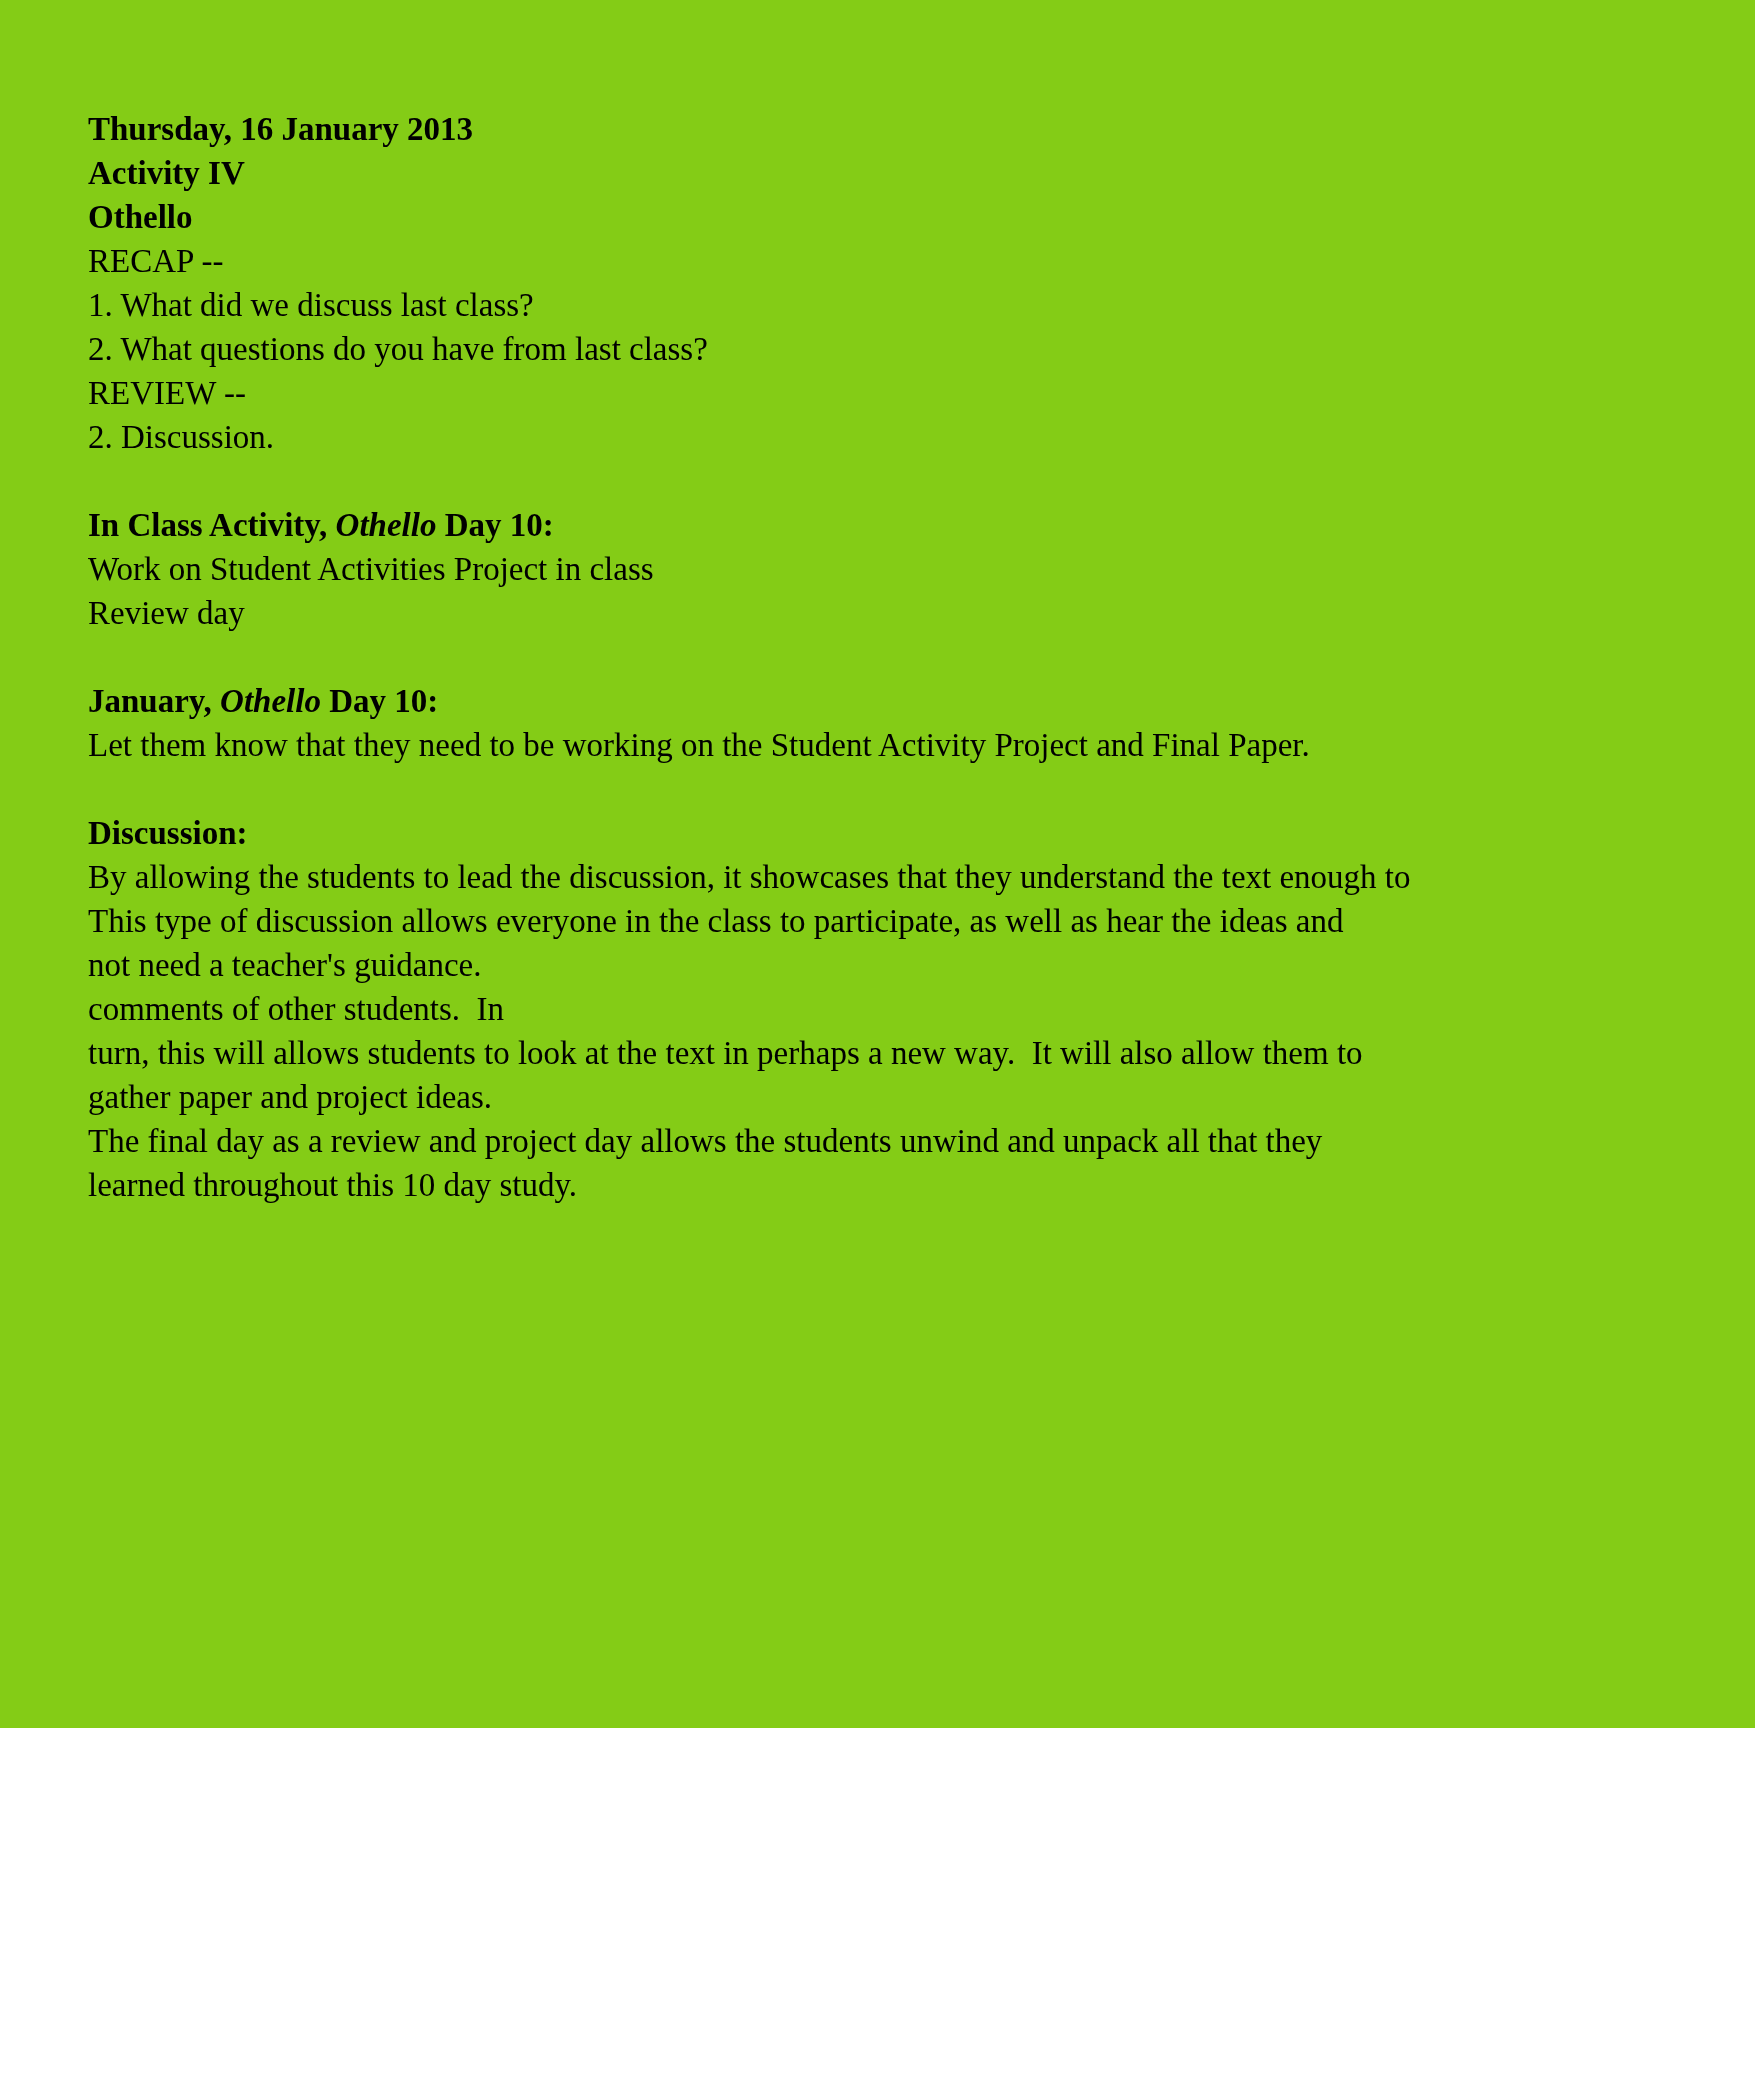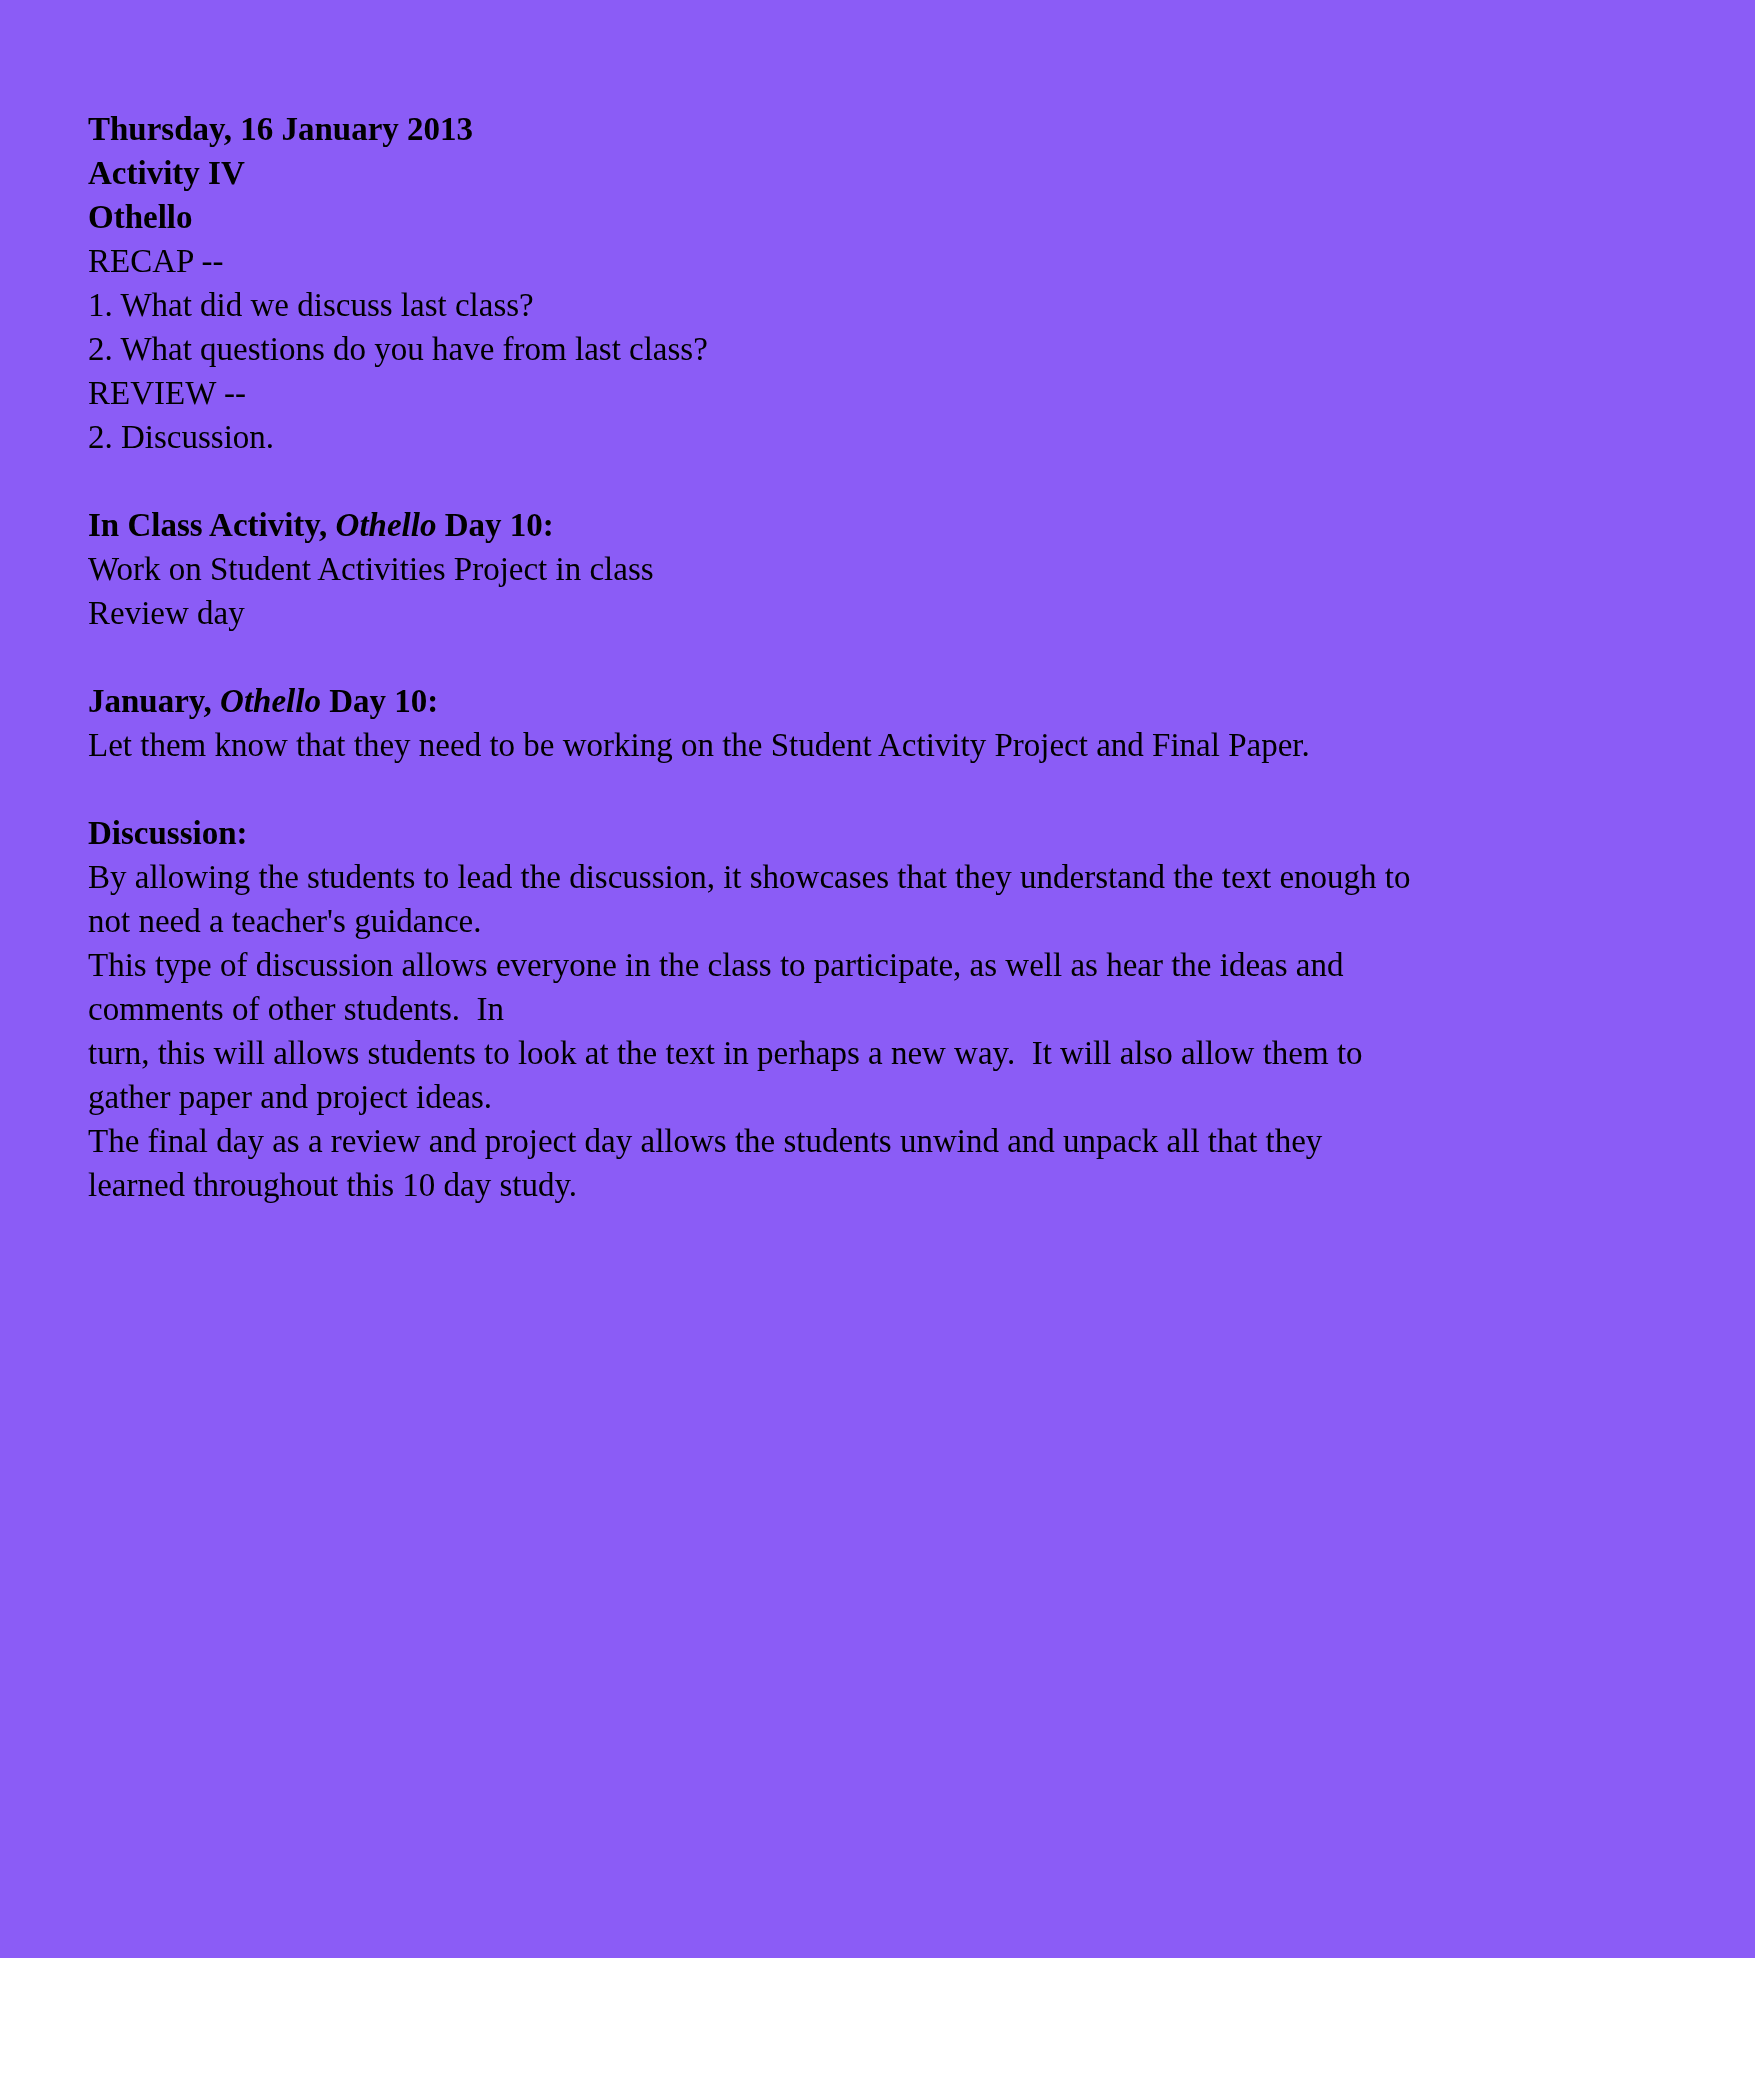--- a/index.html
+++ b/index.html
@@ -3,22 +3,22 @@
 <meta charset="utf-8">
 <style>
   html, body {
     margin: 0;
     padding: 0;
     background: #ffffff;
   }
   .page {
     position: relative;
     width: 1756px;
-    height: 1958px;
-    background: #8b5cf6;
+    height: 1728px;
+    background: #84cc16;
     box-sizing: border-box;
     padding: 107px 88px 0 88px;
     font-family: "Liberation Serif", "DejaVu Serif", serif;
     font-size: 33px;
     line-height: 44px;
     color: #000000;
     overflow: hidden;
   }
   .line {
     white-space: pre-wrap;
@@ -53,22 +53,22 @@
 
   <div class="blank"></div>
 
   <div class="line"><span class="b">January, </span><span class="b i">Othello</span><span class="b"> Day 10:</span></div>
   <div class="line">Let them know that they need to be working on the Student Activity Project and Final Paper.</div>
 
   <div class="blank"></div>
 
   <div class="line"><span class="b">Discussion:</span><span class="b i"></span><span class="b"></span></div>
   <div class="line">By allowing the students to lead the discussion, it showcases that they understand the text enough to</div>
+  <div class="line">This type of discussion allows everyone in the class to participate, as well as hear the ideas and</div>
   <div class="line">not need a teacher's guidance.</div>
-  <div class="line">This type of discussion allows everyone in the class to participate, as well as hear the ideas and</div>
   <div class="line">comments of other students.  In</div>
   <div class="line">turn, this will allows students to look at the text in perhaps a new way.  It will also allow them to</div>
   <div class="line">gather paper and project ideas.</div>
   <div class="line">The final day as a review and project day allows the students unwind and unpack all that they</div>
   <div class="line">learned throughout this 10 day study.</div>
 
 </div>
 
 
 </body></html>

